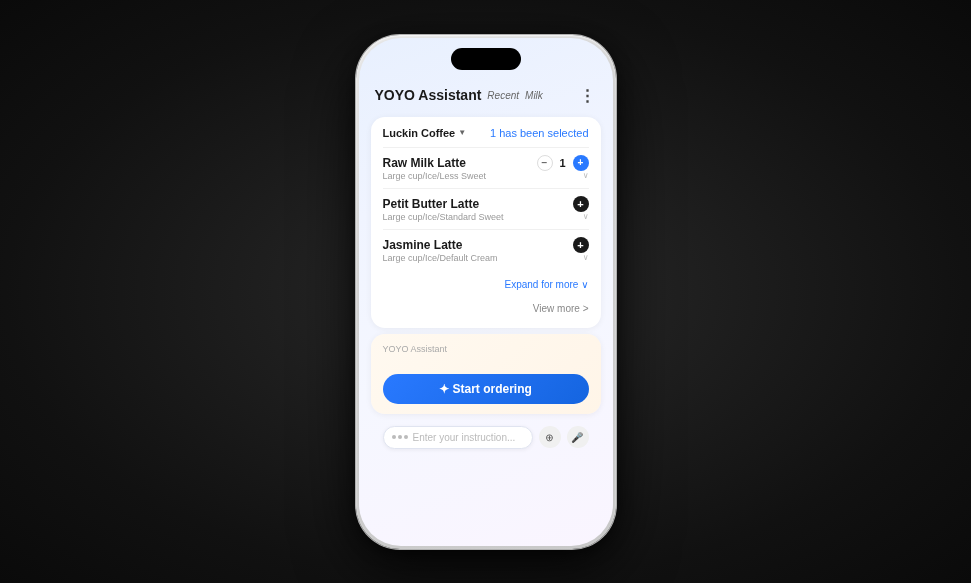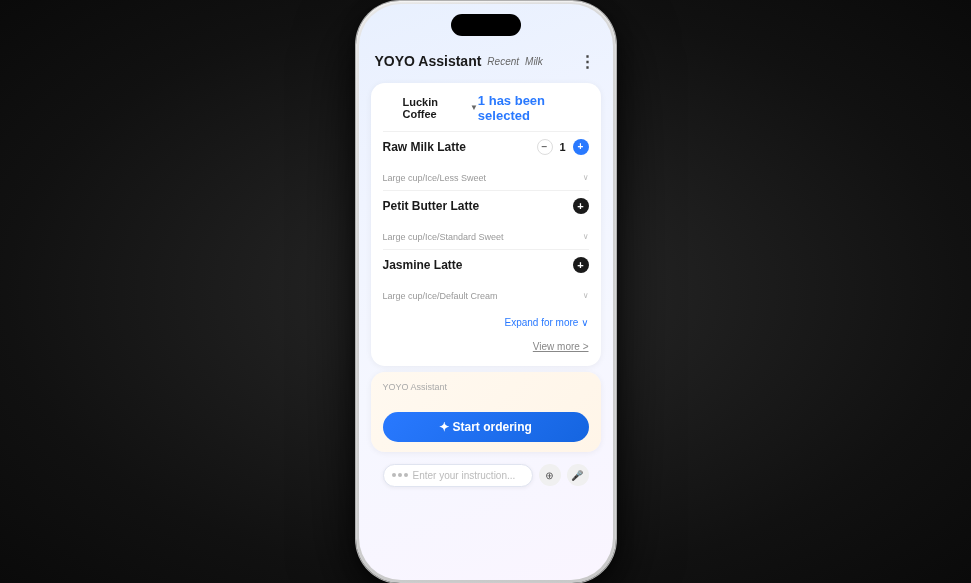--- a/index.html
+++ b/index.html
@@ -10,21 +10,21 @@
       background: radial-gradient(ellipse at center, #2a2a2a 0%, #111111 70%, #0a0a0a 100%);
       display: flex;
       align-items: center;
       justify-content: center;
       font-family: -apple-system, BlinkMacSystemFont, 'SF Pro Display', 'Helvetica Neue', Arial, sans-serif;
       overflow: hidden;
     }
 
     .phone-outer {
       width: 260px;
-      height: 582px;
+      height: 514px;
       background: linear-gradient(145deg, #e8e8e8 0%, #d0d0d0 40%, #c8c8c8 100%);
       border-radius: 44px;
       padding: 3px;
       box-shadow:
         0 0 0 1px #b0b0b0,
         0 20px 60px rgba(0,0,0,0.8),
         0 4px 15px rgba(0,0,0,0.5),
         inset 0 1px 2px rgba(255,255,255,0.8);
       position: relative;
     }
@@ -126,32 +126,31 @@
       margin-bottom: 8px;
     }
 
     .shop-name {
       font-size: 11px;
       font-weight: 600;
       color: #1a1a1a;
       display: flex;
       align-items: center;
       gap: 3px;
-      margin-left: 20px;
     }
 
     .shop-name-chevron {
       font-size: 8px;
       color: #666;
     }
 
     .selected-badge {
-      font-size: 13px;
+      font-size: 11px;
       color: #2979ff;
-      font-weight: 700;
+      font-weight: 400;
     }
 
     
     .drink-item {
       padding: 7px 0;
       border-top: 1px solid #f0f0f0;
     }
 
     .drink-item:first-of-type {
       border-top: none;
@@ -220,21 +219,21 @@
       font-size: 11px;
       font-weight: 700;
       cursor: pointer;
       border: none;
     }
 
     .drink-item-footer {
       display: flex;
       align-items: center;
       justify-content: space-between;
-      margin-top: 18px;
+      margin-top: 0;
       gap: 27px;
     }
 
     .drink-subtitle {
       font-size: 9px;
       color: #999;
     }
 
     .drink-chevron {
       font-size: 8px;
@@ -253,21 +252,20 @@
     }
 
     .view-more {
       text-align: right;
       padding: 4px 0 2px 0;
     }
 
     .view-more-text {
       font-size: 10px;
       color: #888;
-      text-decoration: underline;
     }
 
     
     .assistant-card {
       background: linear-gradient(135deg, #fff9f0 0%, #fff5e8 100%);
       border-radius: 14px;
       padding: 10px 12px;
       box-shadow: 0 1px 6px rgba(0,0,0,0.06);
     }
 

